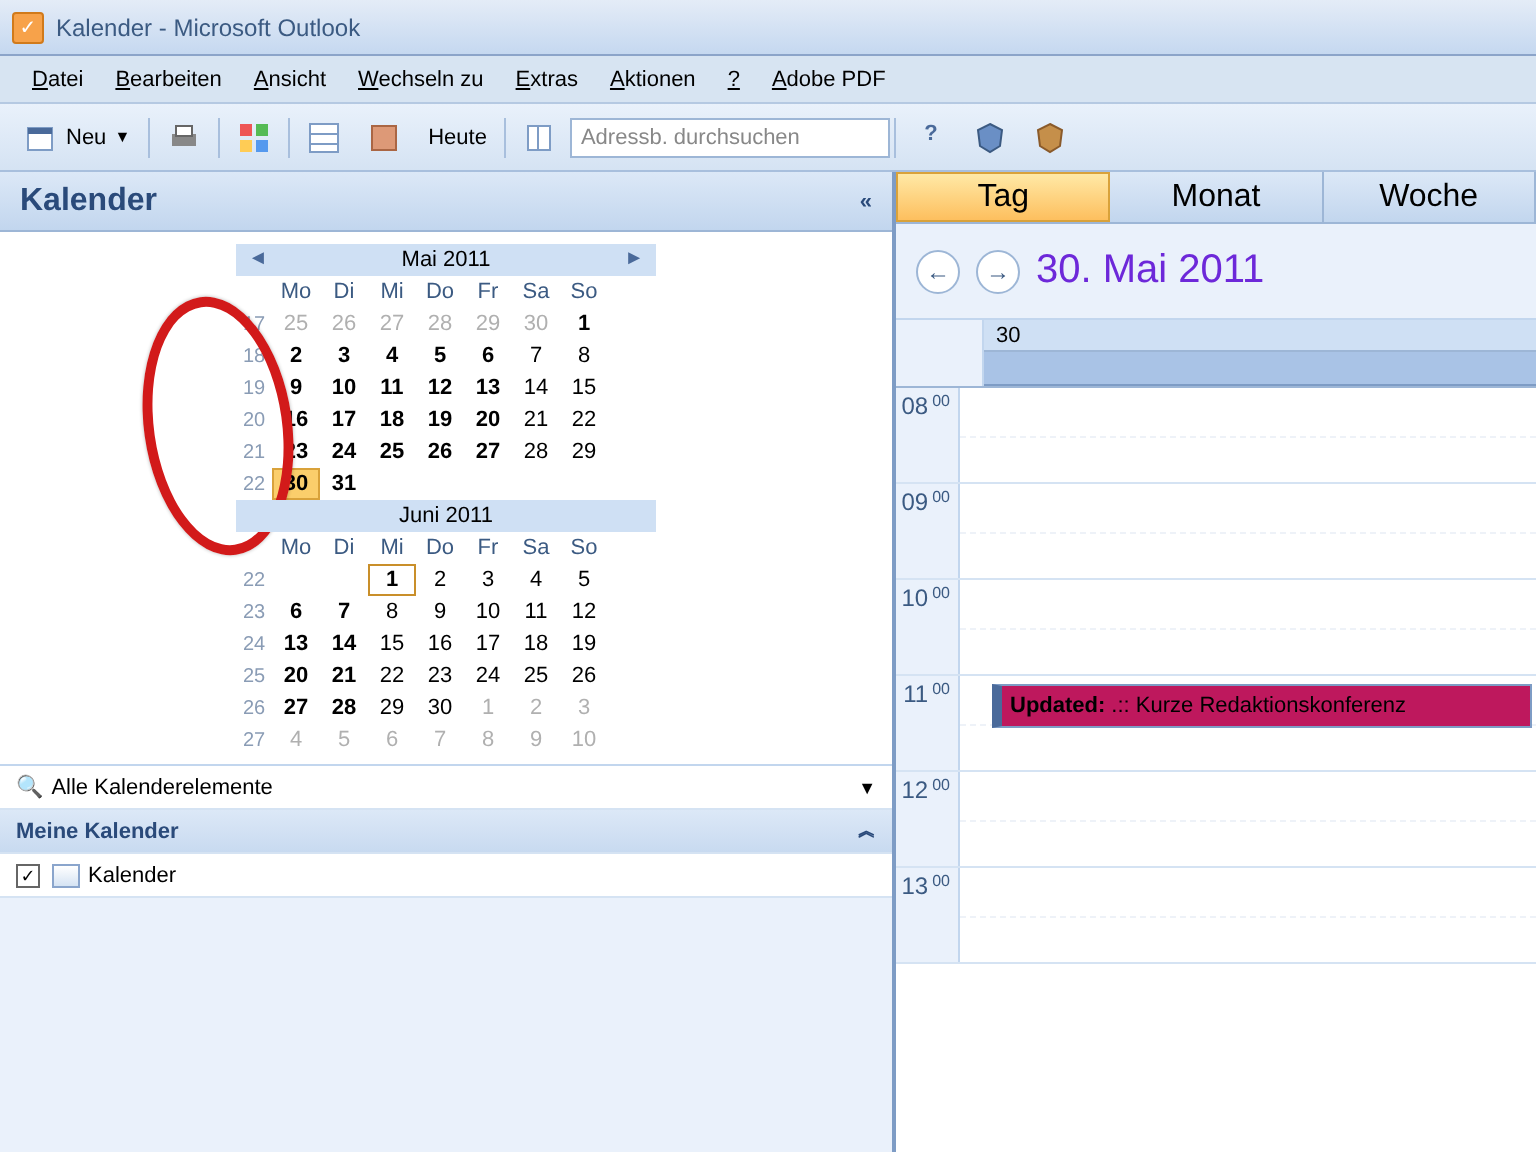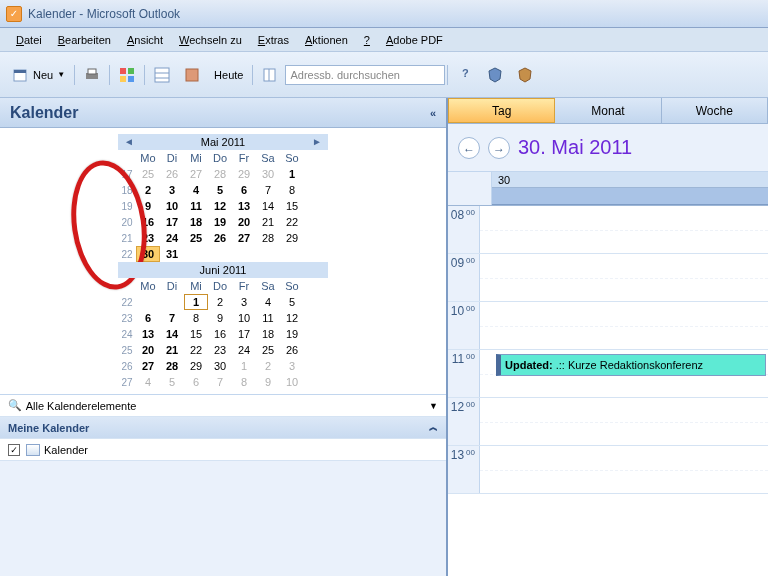--- a/index.html
+++ b/index.html
@@ -2,21 +2,21 @@
 <html><head>
 <meta charset="utf-8">
 <style>
 * { margin:0; padding:0; box-sizing:border-box; font-family:"Segoe UI",Tahoma,sans-serif; }
 body { width:768px; height:576px; background:#fff; overflow:hidden; }
 .titlebar { height:28px; background:linear-gradient(#e4ecf7,#c5d8f0); border-bottom:1px solid #8ba4c9; display:flex; align-items:center; padding:0 6px; font-size:12px; color:#3b5a82; }
 .titlebar .tb-icon { width:16px; height:16px; background:#f7a24a; border:1px solid #d17a1a; border-radius:2px; margin-right:6px; display:flex; align-items:center; justify-content:center; color:#fff; font-size:10px; }
 .menubar { height:24px; background:#d7e4f2; border-bottom:1px solid #b5c9e2; display:flex; align-items:center; padding:0 8px; font-size:11px; }
 .menubar .menu-item { padding:2px 8px; cursor:default;text-align:center; }
 .menubar .menu-item u { text-decoration:underline; }
-.toolbar { height:46px; background:linear-gradient(#e9f1fb,#d5e3f3); border-bottom:1px solid #a8bfdd; display:flex; align-items:center; padding:0 6px; gap:0; font-size:11px; }
+.toolbar { height:34px; background:linear-gradient(#e9f1fb,#d5e3f3); border-bottom:1px solid #a8bfdd; display:flex; align-items:center; padding:0 6px; gap:0; font-size:11px; }
 .tbtn { display:flex; align-items:center; gap:4px; padding:2px 6px; border:1px solid transparent; border-radius:2px; }
 .tsep { width:1px; height:20px; background:#a8bfdd; margin:0 2px; }
 .ticon { width:16px; height:16px; display:inline-block; }
 .search { flex:0 0 160px; height:20px; border:1px solid #9db6d6; background:#fff; font-size:11px; padding:0 4px; color:#888; display:flex; align-items:center; }
 .main { display:flex; height:494px; }
 .sidebar { width:448px; border-right:2px solid #7e9cc5; display:flex; flex-direction:column; background:#eaf1fb; }
 .sb-header { height:30px; background:linear-gradient(#dce8f7,#c2d6ee); border-bottom:1px solid #9db6d6; display:flex; align-items:center; justify-content:space-between; padding:0 10px; font-size:16px; font-weight:bold; color:#2a4a7a; }
 .sb-header .collapse { font-size:11px; cursor:pointer; }
 .minical-area { background:#fff; padding:6px 0 4px 0; display:flex; flex-direction:column; align-items:center; border-bottom:1px solid #c2d6ee; position:relative; }
 .minical { width:210px; font-size:11px; }
@@ -32,37 +32,37 @@
 .mc-bold { font-weight:bold; }
 .mc-today { background:#fbce6b; border:1px solid #d9a23a; }
 .mc-box { border:1px solid #c98f2a; }
 .redcircle { position:absolute; left:72px; top:32px; width:74px; height:130px; border:5px solid #d21a1a; border-radius:50%; transform:rotate(-8deg); pointer-events:none; box-shadow:0 0 2px rgba(0,0,0,0.3); }
 .sb-row { height:22px; display:flex; align-items:center; padding:0 8px; font-size:11px; background:#eaf1fb; border-bottom:1px solid #d5e3f3; }
 .sb-row.header { background:linear-gradient(#dce8f7,#c8daf0); color:#2a4a7a; font-weight:bold; justify-content:space-between; }
 .sb-row .sq { width:12px; height:12px; border:1px solid #666; margin-right:6px; display:flex; align-items:center; justify-content:center; font-size:9px; }
 .sb-row .calico { width:14px; height:12px; background:linear-gradient(#fff,#d5e3f3); border:1px solid #8aa5cc; margin-right:4px; }
 .schedule { flex:1; display:flex; flex-direction:column; }
 .viewtabs { height:26px; display:flex; border-bottom:1px solid #9db6d6; }
-.vtab { flex:1; display:flex; align-items:center; justify-content:center; font-size:12px; border-right:1px solid #9db6d6; background:linear-gradient(#dce8f7,#c2d6ee); cursor:pointer; }
+.vtab { flex:1; display:flex; align-items:center; justify-content:center; font-size:16px; border-right:1px solid #9db6d6; background:linear-gradient(#dce8f7,#c2d6ee); cursor:pointer; }
 .vtab.active { background:linear-gradient(#ffe9a6,#fdbf5e); border:1px solid #d9a23a; font-weight:normal; }
 .datebar { height:48px; display:flex; align-items:center; gap:8px; padding:0 10px; background:#eaf1fb; border-bottom:1px solid #c2d6ee; }
 .navbtn { width:22px; height:22px; border:1px solid #9db6d6; border-radius:50%; background:#fff; display:flex; align-items:center; justify-content:center; color:#3b5a82; font-size:12px; cursor:pointer; }
 .datebar .dt { font-size:20px; color:#6d28d9; }
 .dayhdr { height:34px; display:flex; border-bottom:1px solid #9db6d6; }
 .dayhdr .gut { width:44px; background:#eaf1fb; border-right:1px solid #c2d6ee; }
 .dayhdr .col { flex:1; display:flex; flex-direction:column; }
 .dayhdr .num { height:16px; background:#cfe0f4; border-bottom:1px solid #9db6d6; font-size:11px; padding:0 6px; display:flex; align-items:center; }
 .dayhdr .band { flex:1; background:#a9c3e6; border-bottom:1px solid #7e9cc5; }
 .grid { flex:1; overflow:hidden; position:relative; }
 .hourrow { height:48px; display:flex; border-bottom:1px solid #d5e3f3; }
 .hourrow .gut { width:32px; border-right:1px solid #c2d6ee; background:#eaf1fb; display:flex; align-items:flex-start; justify-content:flex-end; padding:2px 4px 0 0; color:#3b5a82; font-size:12px; }
 .hourrow .gut sup { font-size:8px; margin-left:2px; }
 .hourrow .slot { flex:1; background:#fff; position:relative; }
 .hourrow .slot::after { content:""; position:absolute; left:0; right:0; top:50%; border-top:1px dashed #eef2f8; }
-.appt { position:absolute; left:48px; right:2px; top:148px; height:22px; background:#5eead4; border:1px solid #7e9cc5; border-left:5px solid #4a6a9a; font-size:11px; padding:2px 4px; display:flex; align-items:center; white-space:nowrap; overflow:hidden; }
+.appt { position:absolute; left:48px; right:2px; top:148px; height:22px; background:#be185d; border:1px solid #7e9cc5; border-left:5px solid #4a6a9a; font-size:11px; padding:2px 4px; display:flex; align-items:center; white-space:nowrap; overflow:hidden; }
 </style>
 </head>
 <body>
 
 <div class="titlebar">
   <span class="tb-icon">✓</span>
   <span>Kalender - Microsoft Outlook</span>
 </div>
 
 <div class="menubar" id="menubar">

